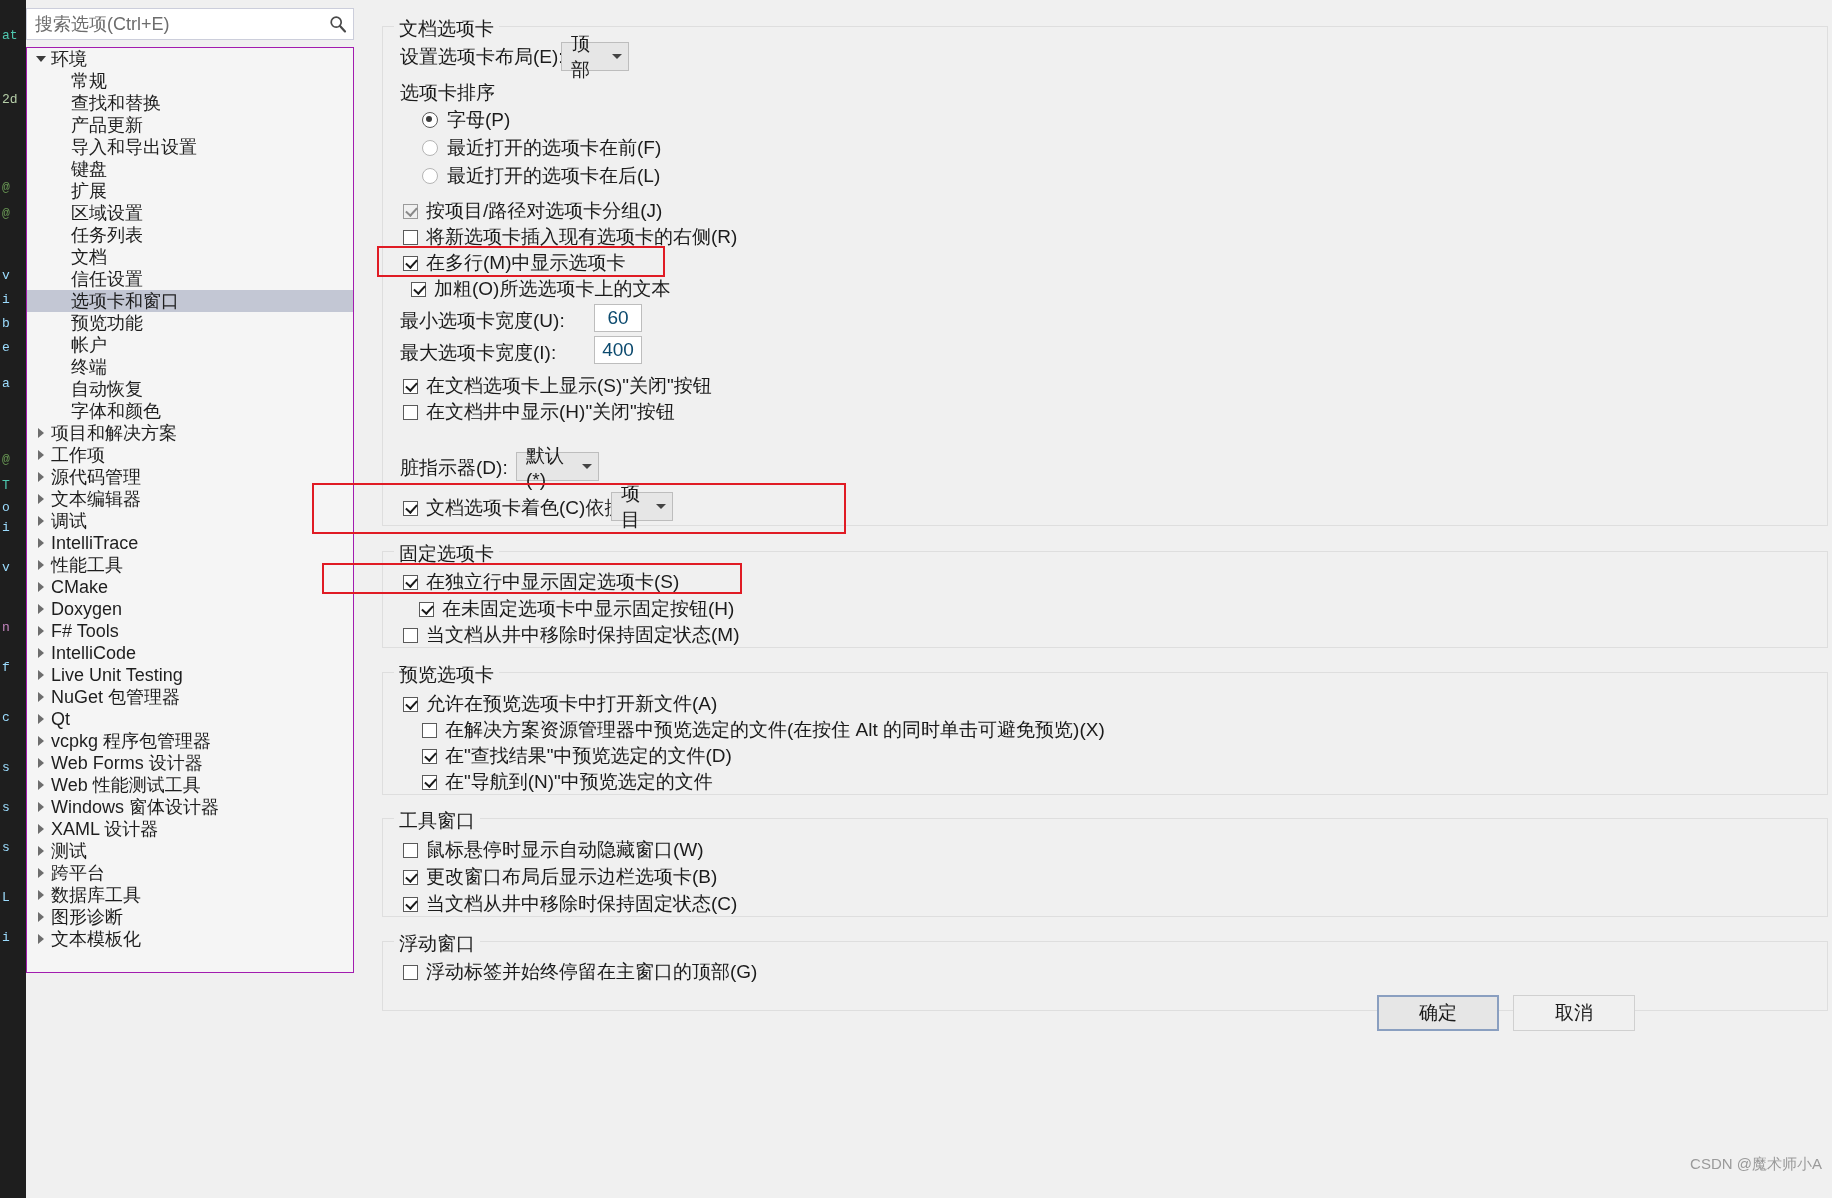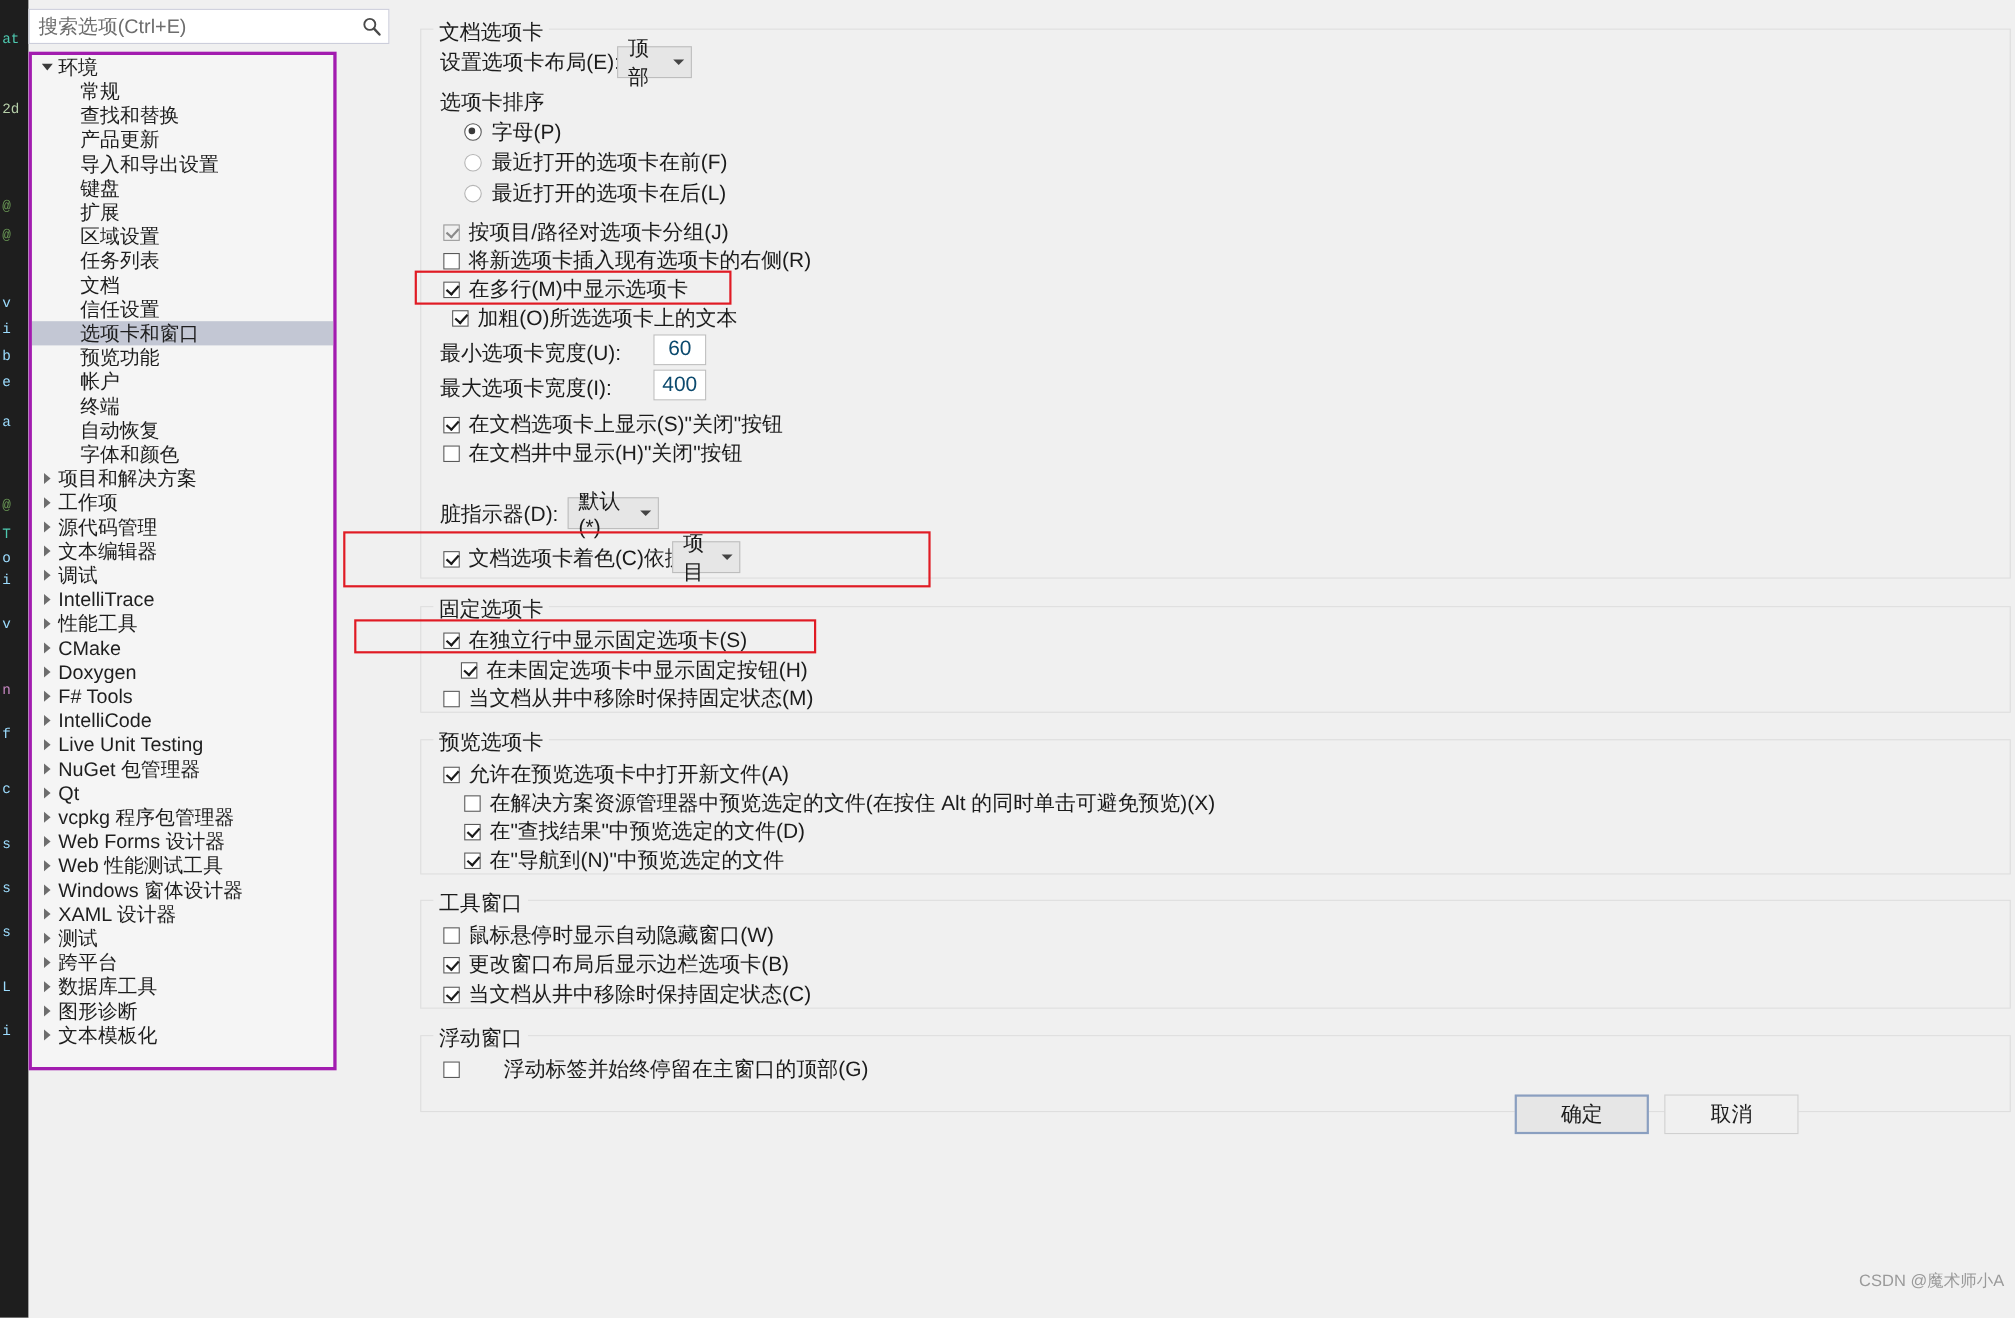--- a/index.html
+++ b/index.html
@@ -20,22 +20,22 @@
 
   
   .left-col{position:absolute;left:0px;top:0px;width:342px;}
   .search-wrap{position:absolute;left:0px;top:8px;width:328px;height:32px;
     background:#fff;border:1px solid #cccedb;box-sizing:border-box;display:flex;align-items:center;}
   .search-input{flex:1;border:0;outline:0;background:transparent;
     font-family:"Liberation Sans",sans-serif;font-size:18px;color:#5a5a5a;padding-left:8px;}
   .search-input::placeholder{color:#6d6d6d;opacity:1;}
   .search-icon{width:30px;height:30px;display:flex;align-items:center;justify-content:center;flex:0 0 30px;}
 
-  .tree{position:absolute;left:0px;top:47px;width:280px;height:926px;
-    background:#f5f5f5;border:3px solid #a21caf;box-sizing:border-box;overflow:hidden;}
+  .tree{position:absolute;left:0px;top:47px;width:328px;height:926px;
+    background:#f5f5f5;border:1px solid #a21caf;box-sizing:border-box;overflow:hidden;}
   .tnode{height:22px;line-height:22px;white-space:nowrap;display:flex;align-items:center;
     font-size:18px;color:#1e1e1e;padding-left:6px;}
   .tnode.sel{background:#c3c7d4;}
   .tw{width:16px;flex:0 0 16px;display:flex;align-items:center;justify-content:center;}
   .tri-down{width:0;height:0;border-left:5px solid transparent;border-right:5px solid transparent;border-top:6px solid #3b3b3b;}
   .tri-right{width:0;height:0;border-top:5px solid transparent;border-bottom:5px solid transparent;border-left:6px solid transparent;
     position:relative;}
   .tri-right:after{content:"";position:absolute;left:-6px;top:-5px;width:0;height:0;
     border-top:5px solid transparent;border-bottom:5px solid transparent;border-left:6px solid #6d6d6d;}
   .tlabel{padding-left:2px;}
@@ -479,21 +479,21 @@
       <span>更改窗口布局后显示边栏选项卡(B)</span>
     </div>
     <div class="row" style="left:35px;top:891px;">
       <span class="cb on"></span>
       <span>当文档从井中移除时保持固定状态(C)</span>
     </div>
 
     <div class="grp" style="left:14px;top:941px;width:1446px;height:70px;">
       <span class="grp-title">浮动窗口</span>
     </div>
-    <div class="row" style="left:35px;top:959px;gap:32px;">
+    <div class="row" style="left:35px;top:959px;">
       <span class="cb"></span>
       <span>浮动标签并始终停留在主窗口的顶部(G)</span>
     </div>
 
     <div class="btn primary" style="left:1009px;top:995px;width:122px;">
       <span>确定</span>
     </div>
     <div class="btn" style="left:1145px;top:995px;width:122px;border-color:#d0d0d0;background:#f0f0f0;">
       <span>取消</span>
     </div>

